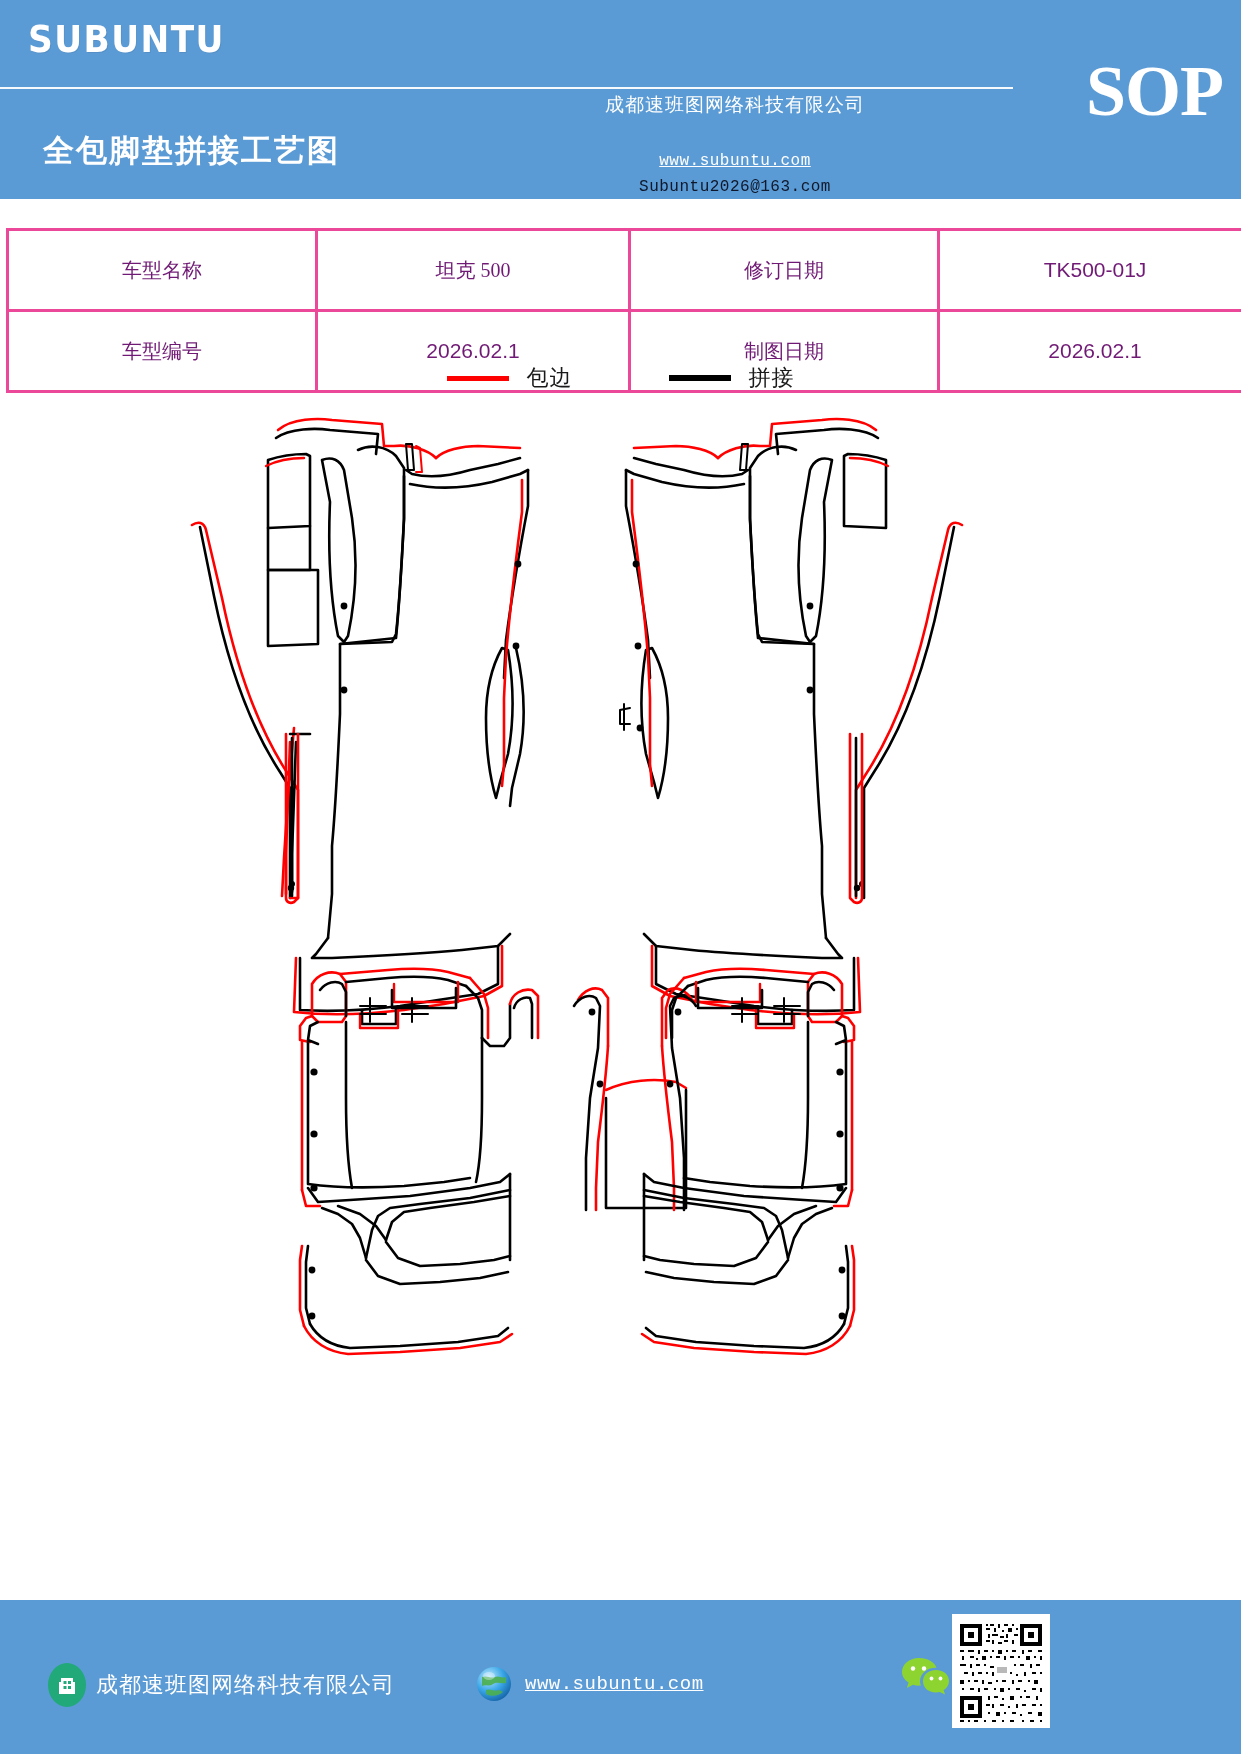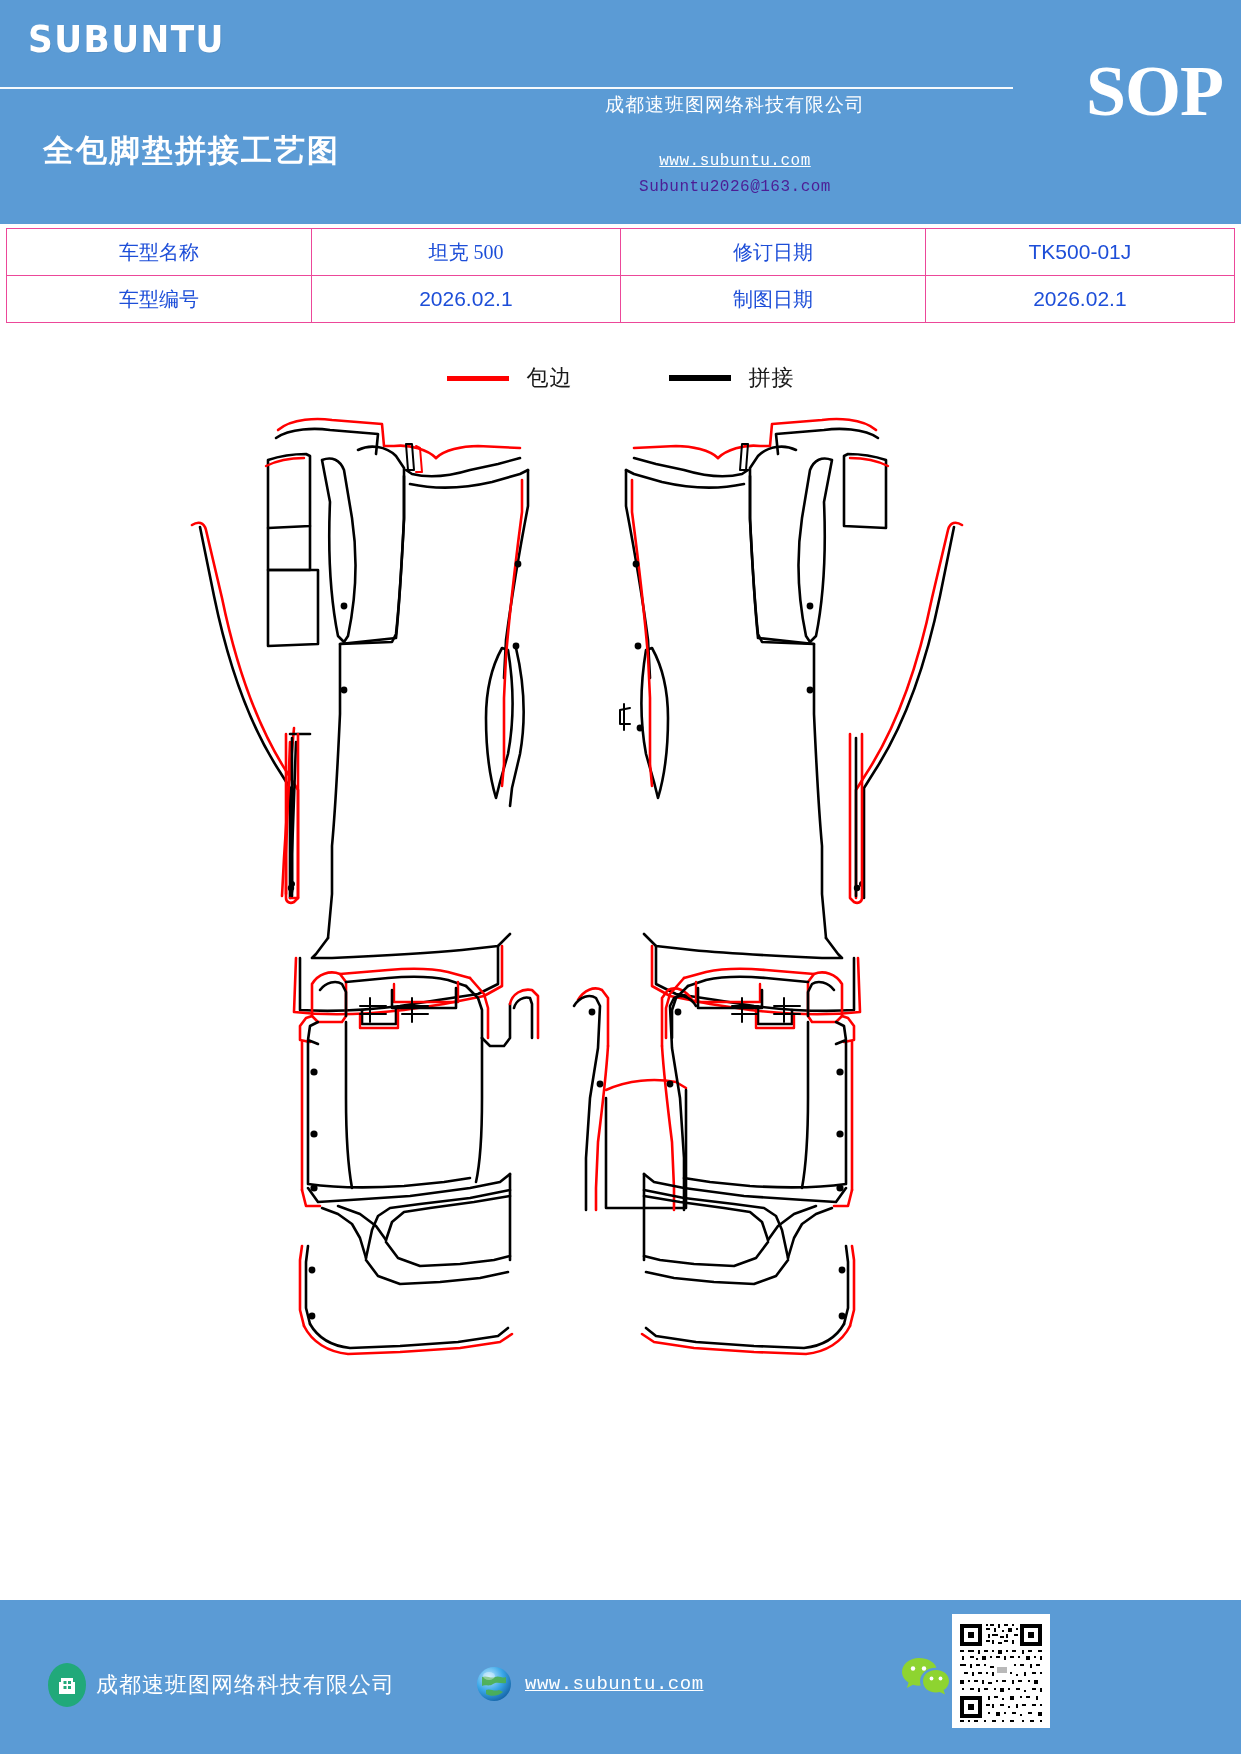--- a/index.html
+++ b/index.html
@@ -14,21 +14,21 @@
     position: relative;
     font-family: "Liberation Serif", "DejaVu Serif", serif;
     overflow: hidden;
   }
 
   
   .header {
     position: absolute;
     left: 0; top: 0;
     width: 1241px;
-    height: 224px;
+    height: 199px;
     background: #5b9bd5;
     box-sizing: border-box;
   }
   .brand-logo {
     position: absolute;
     left: 28px; top: 18px;
     font-family: "DejaVu Sans", sans-serif;
     font-weight: 700;
     font-size: 37px;
     letter-spacing: 1.5px;
@@ -84,41 +84,41 @@
     text-decoration: underline;
     font-family: "Liberation Mono", "DejaVu Sans Mono", monospace;
     letter-spacing: 0.5px;
   }
   .hdr-mail {
     position: absolute;
     left: 560px; top: 178px;
     width: 350px;
     text-align: center;
     font-size: 16px;
-    color: #4c1d95;
+    color: #0f172a;
     font-family: "Liberation Mono", "DejaVu Sans Mono", monospace;
     letter-spacing: 0.5px;
   }
 
   
   .info-table {
     position: absolute;
     left: 6px; top: 228px;
     width: 1229px;
     border-collapse: collapse;
     table-layout: fixed;
   }
   .info-table td {
-    border: 1px solid #ec4899;
+    border: 3px solid #ec4899;
     height: 46px;
     text-align: center;
     vertical-align: middle;
     font-size: 20px;
-    color: #1d4ed8;
-    padding: 0;
+    color: #701a75;
+    padding: 16px;
   }
   .info-table td.lbl { width: 274px; }
   .info-table td.val { width: 278px; }
   .info-table td.val-num {
     font-family: "Liberation Sans", sans-serif;
     font-size: 21px;
   }
 
   
   .legend {

